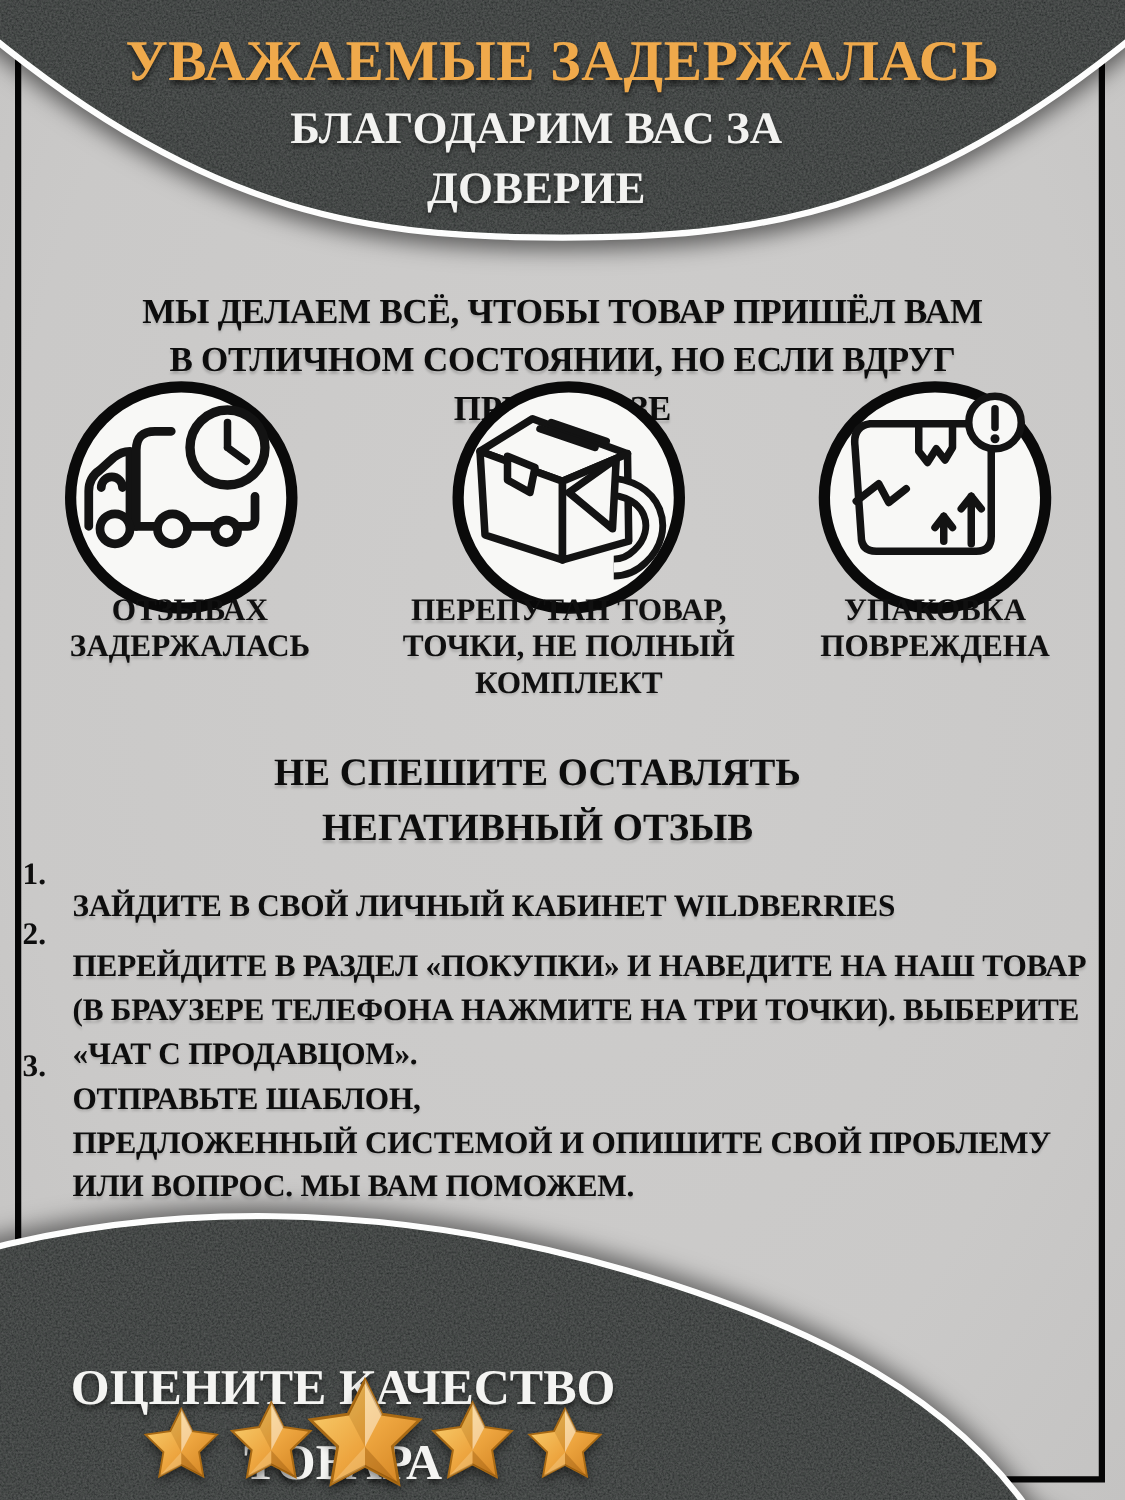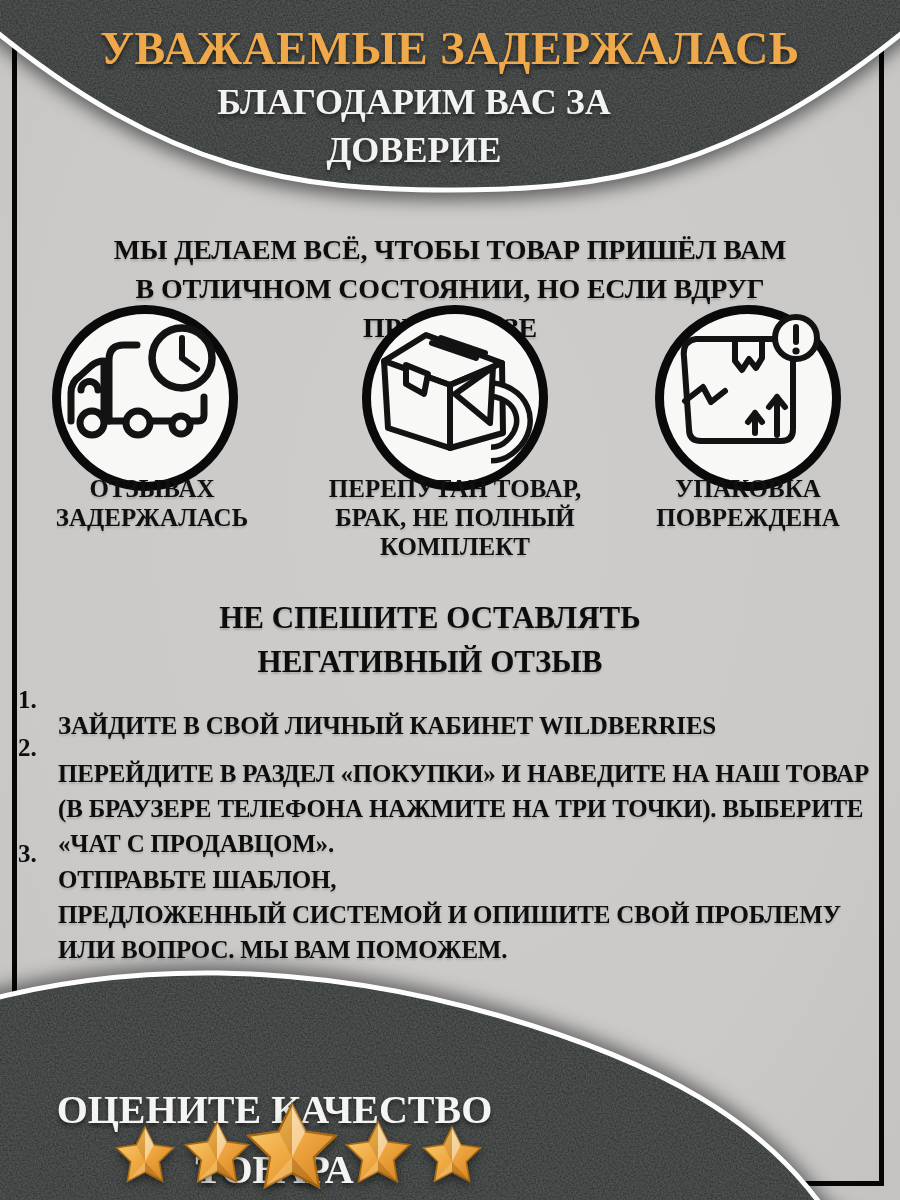--- a/index.html
+++ b/index.html
@@ -14,21 +14,21 @@
   }
   svg.curves{position:absolute;left:0;top:0;z-index:2;pointer-events:none;}
   .dark-top-shadow{filter:drop-shadow(0 7px 9px rgba(0,0,0,.55));}
   .dark-bottom-shadow{filter:drop-shadow(0 -6px 9px rgba(0,0,0,.5));}
   .txt{position:absolute;z-index:3;text-align:center;font-weight:bold;white-space:pre-line;}
   .title{
     left:0;top:22px;width:900px;font-size:46px;letter-spacing:.5px;color:#efa94b;
     text-shadow:0 3px 4px rgba(0,0,0,.6);
   }
   .subtitle{
-    left:0;top:78px;width:828px;font-size:36px;line-height:48px;color:#f2f2f0;
+    left:15px;top:78px;width:828px;font-size:36px;line-height:48px;color:#f2f2f0;
     text-shadow:0 3px 4px rgba(0,0,0,.55);
   }
   .intro{
     left:60px;top:198px;width:780px;font-size:28px;line-height:39px;color:#0d0d0d;
     letter-spacing:-.2px;text-shadow:0 2px 2px rgba(0,0,0,.18);margin-top:32px;
   }
   .issue-circle{
     position:absolute;z-index:3;top:305px;width:186px;height:186px;box-sizing:border-box;
     background:#f8f8f6;border:9px solid #0a0a0a;border-radius:50%;
   }
@@ -136,21 +136,21 @@
       <path class="icon-stroke-thin" d="M122,130 V92 M122,92 L114,102 M122,92 L130,102"></path>
       <circle cx="141" cy="33" r="21" fill="#f8f8f6" stroke="#131313" stroke-width="6"></circle>
       <path d="M141,22 V37" stroke="#131313" stroke-width="6" stroke-linecap="round" fill="none"></path>
       <circle cx="141" cy="46" r="3.6" fill="#131313"></circle>
     </svg>
   </div>
 
   <div class="txt issue-label l1">ОТЗЫВАХ
 ЗАДЕРЖАЛАСЬ</div>
   <div class="txt issue-label l2">ПЕРЕПУТАН ТОВАР,
-БРАК, НЕ ПОЛНЫЙ
+ТОЧКИ, НЕ ПОЛНЫЙ
 КОМПЛЕКТ</div>
   <div class="txt issue-label l3">УПАКОВКА
 ПОВРЕЖДЕНА</div>
 
   <div class="txt advice">НЕ СПЕШИТЕ ОСТАВЛЯТЬ
 НЕГАТИВНЫЙ ОТЗЫВ</div>
 
   <div class="step s1">
     <span class="num">1.</span>
     <span class="body">ЗАЙДИТЕ В СВОЙ ЛИЧНЫЙ КАБИНЕТ  WILDBERRIES</span>

